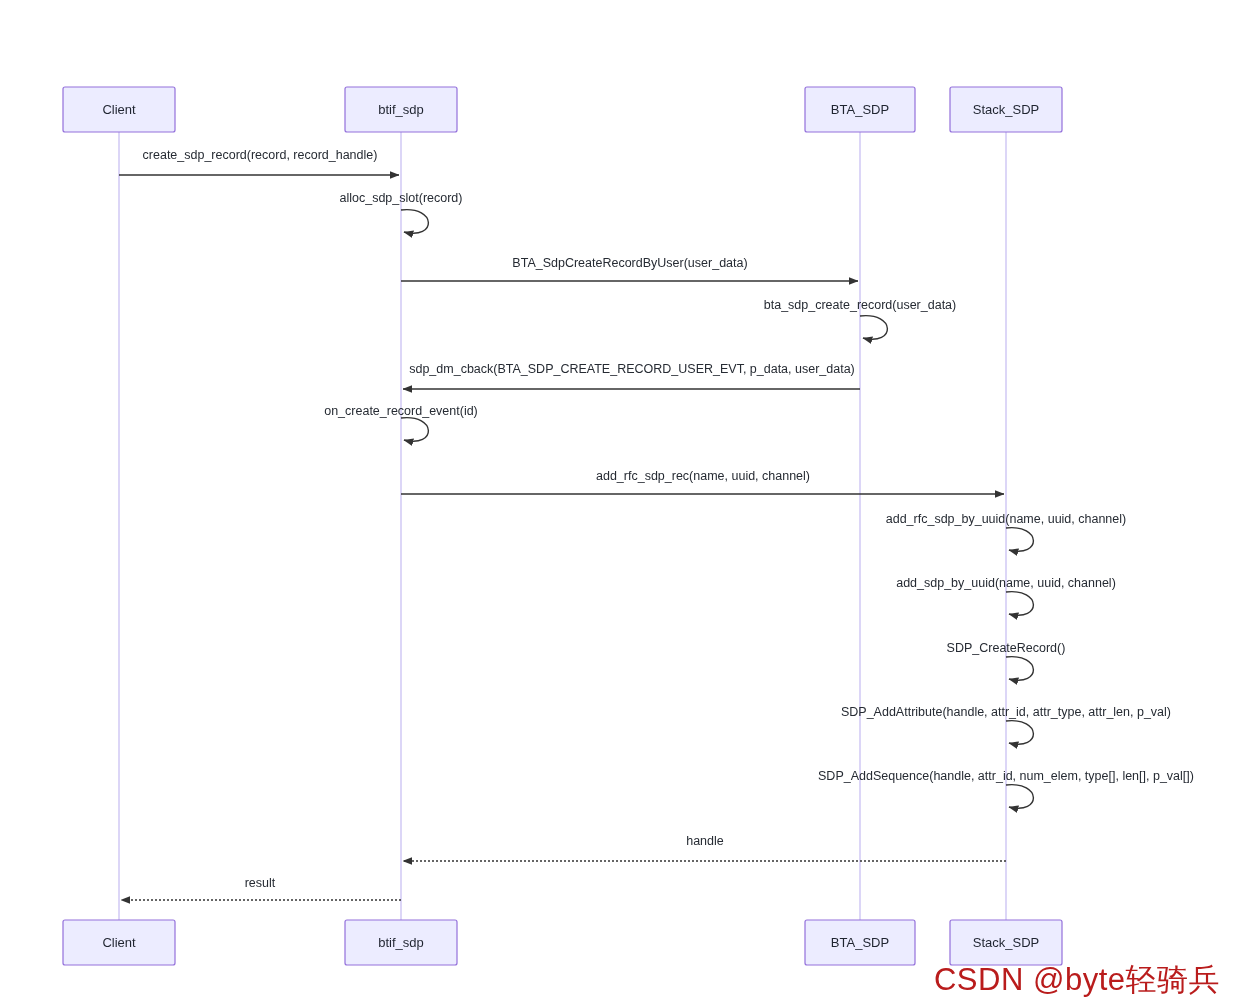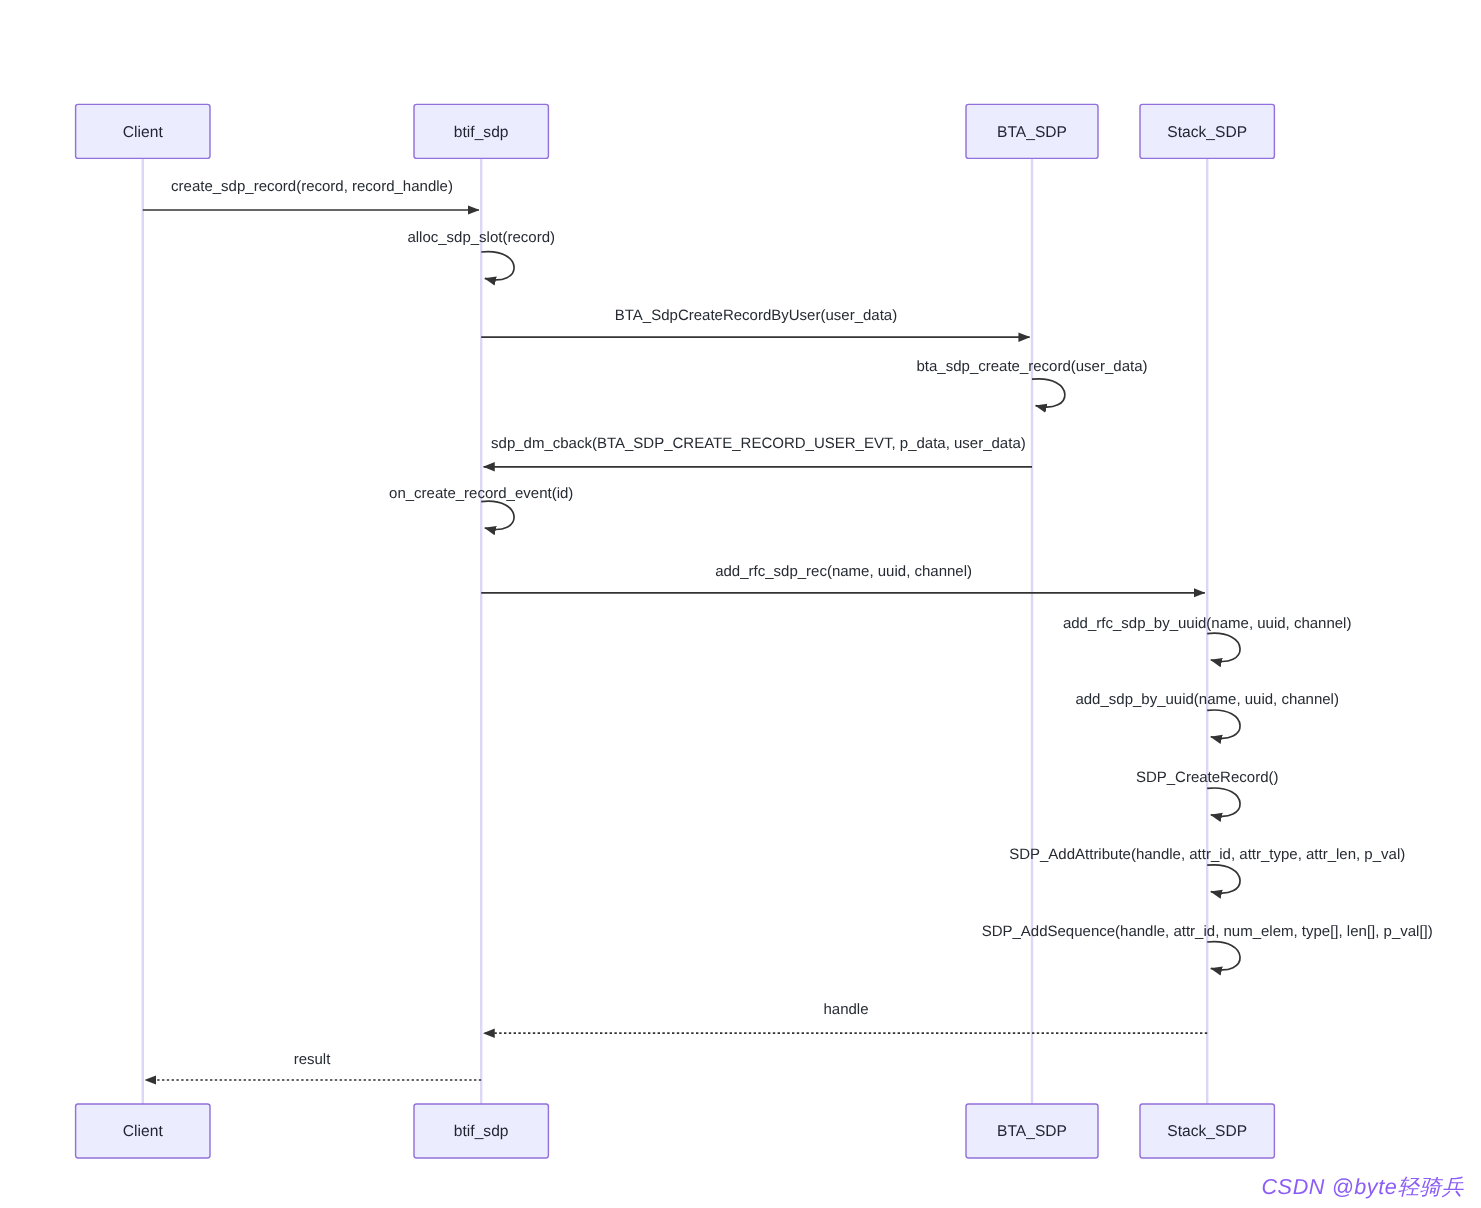--- a/index.html
+++ b/index.html
@@ -65,26 +65,25 @@
     font-size: 12.5px;
     fill: #262b33;
     text-anchor: middle;
     dominant-baseline: alphabetic;
   }
   .watermark {
     position: absolute;
     right: 14px;
     bottom: 6px;
     font-family: "Liberation Sans", "DejaVu Sans", sans-serif;
-    font-size: 18px;
-    color: #8b5cf6;
+    font-size: 31px;
+    color: #b91c1c;
     letter-spacing: 0.5px;
     white-space: nowrap;
     user-select: none;
-    font-style: italic;
   }
 </style>
 </head>
 <body>
 
 <div id="diagram-root">
 
   <svg class="diagram-canvas" viewBox="0 0 1234 1007" xmlns="http://www.w3.org/2000/svg">
     <defs>
       <marker id="arrow-solid" viewBox="0 0 10 10" refX="9.5" refY="5" markerWidth="7" markerHeight="7" orient="auto-start-reverse">

